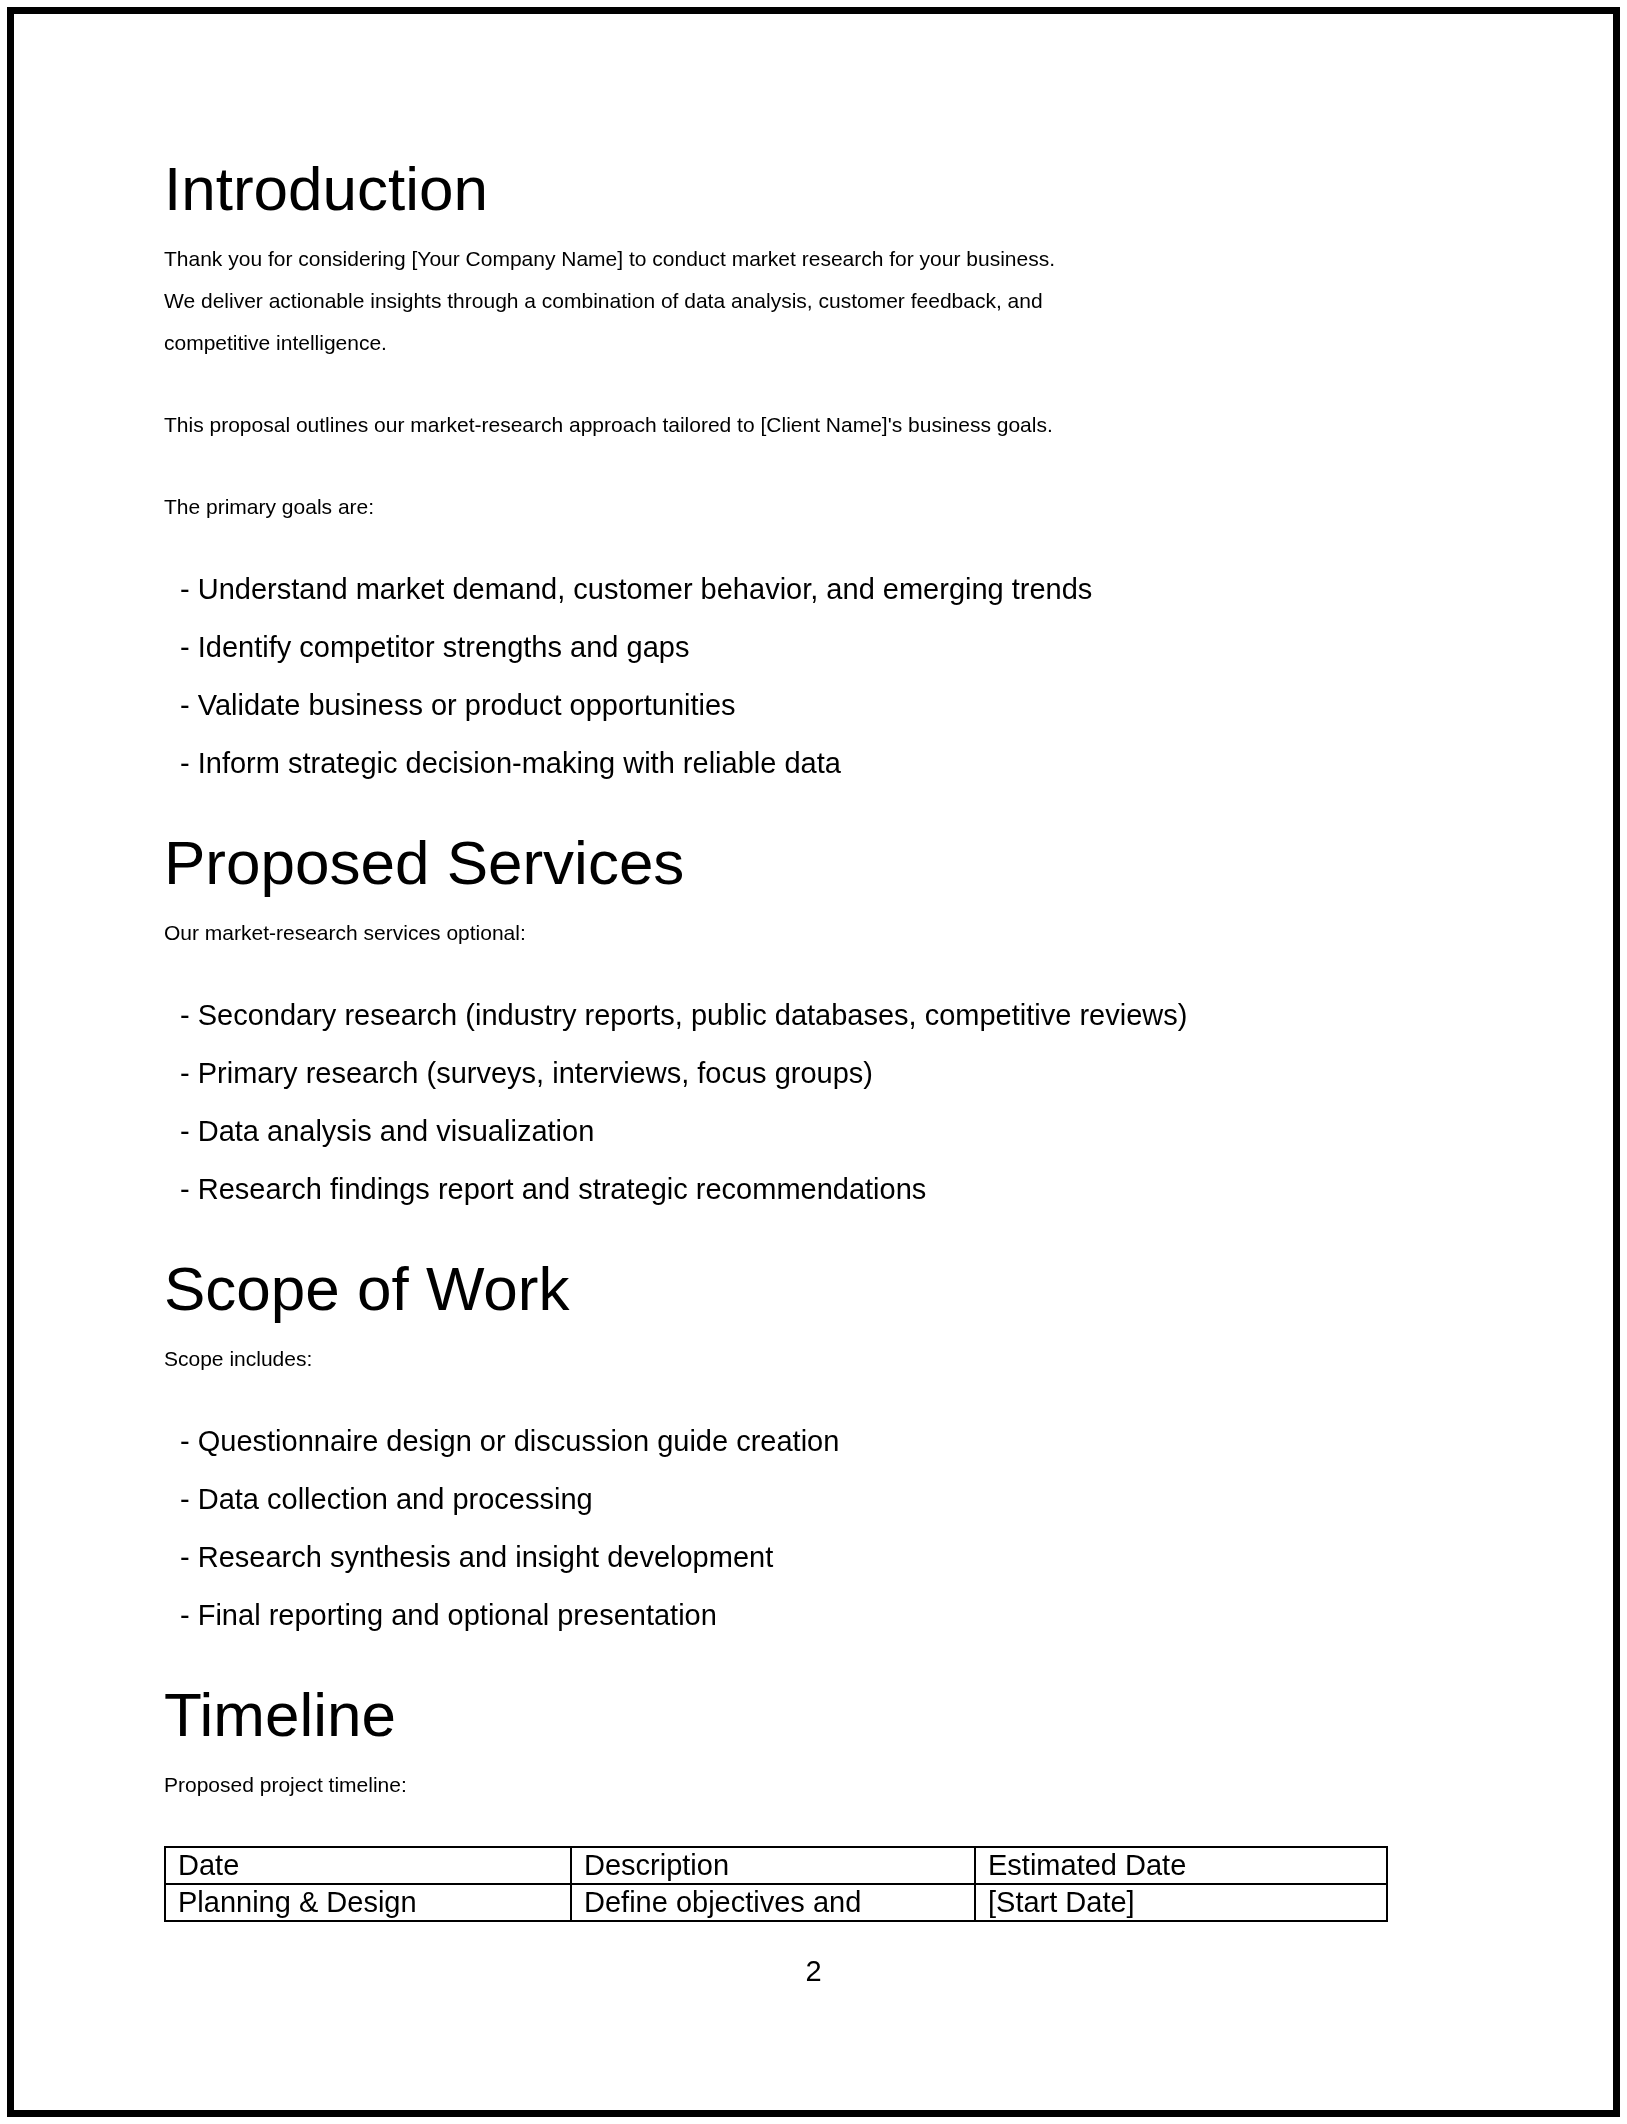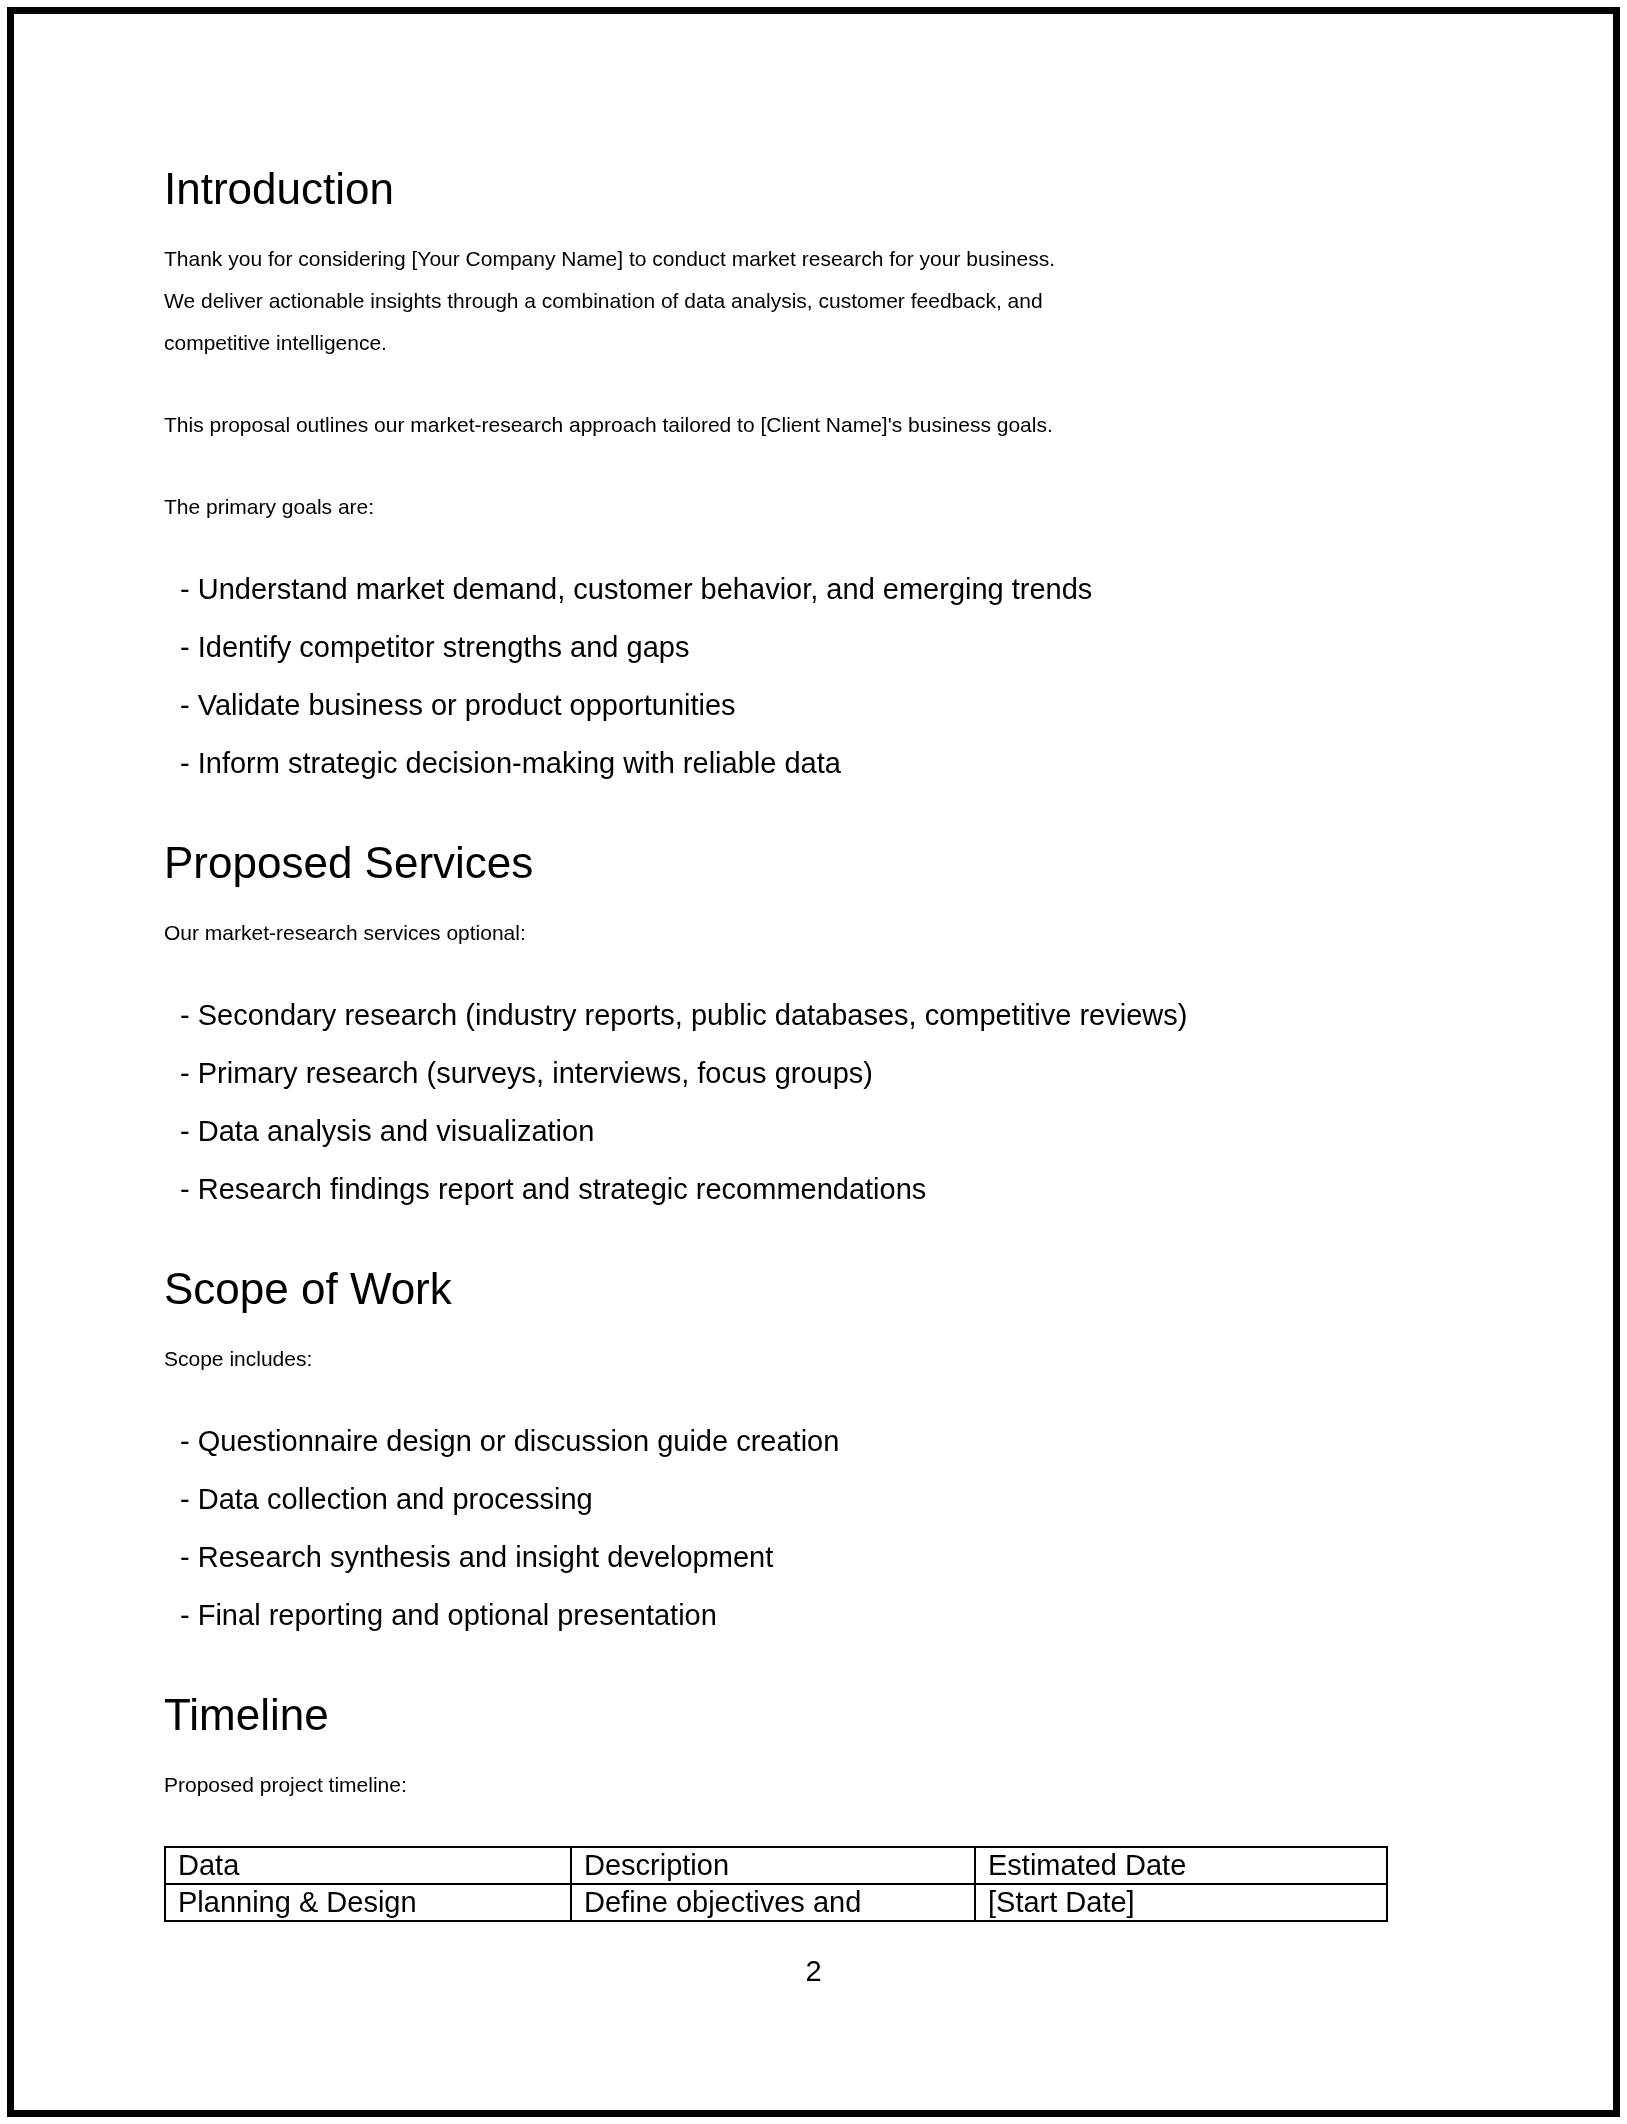--- a/index.html
+++ b/index.html
@@ -18,21 +18,21 @@
     border: 7px solid #000000;
     pointer-events: none;
   }
   .content {
     position: absolute;
     left: 14px; top: 14px; right: 14px; bottom: 14px;
     box-sizing: border-box;
     padding: 142px 150px 0 150px;
   }
   h1 {
-    font-size: 44px;
+    font-size: 62px;
     line-height: 66px;
     font-weight: 400;
     margin: 46px 0 16px 0;
     letter-spacing: 0;
   }
   h1.first { margin-top: 0; }
   .para {
     font-size: 21px;
     line-height: 42px;
     margin: 0 0 40px 0;
@@ -108,21 +108,21 @@
     <p class="para">Proposed project timeline:</p>
 
     <table class="timeline">
       <colgroup>
         <col style="width:406px">
         <col style="width:404px">
         <col style="width:412px">
       </colgroup>
       <tbody>
         <tr>
-          <td>Data</td>
+          <td>Date</td>
           <td>Description</td>
           <td>Estimated Date</td>
         </tr>
         <tr>
           <td>Planning &amp; Design</td>
           <td>Define objectives and</td>
           <td>[Start Date]</td>
         </tr>
       </tbody>
     </table>

